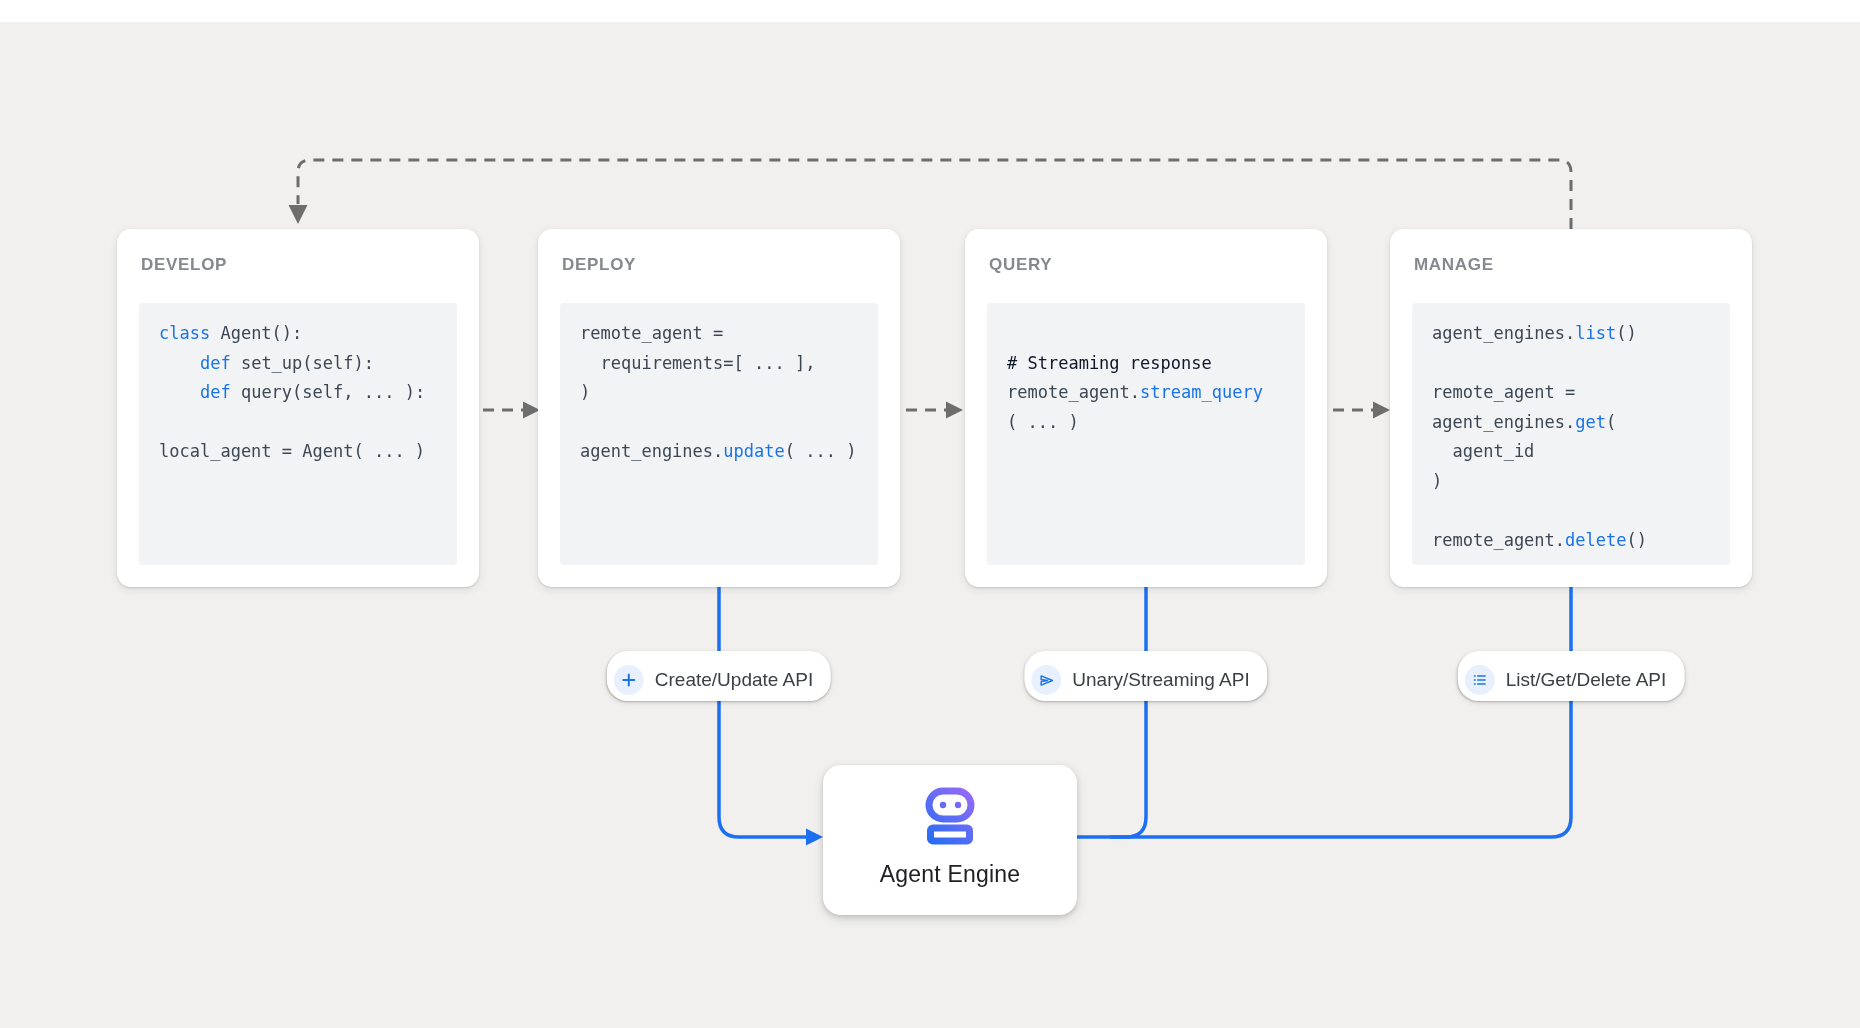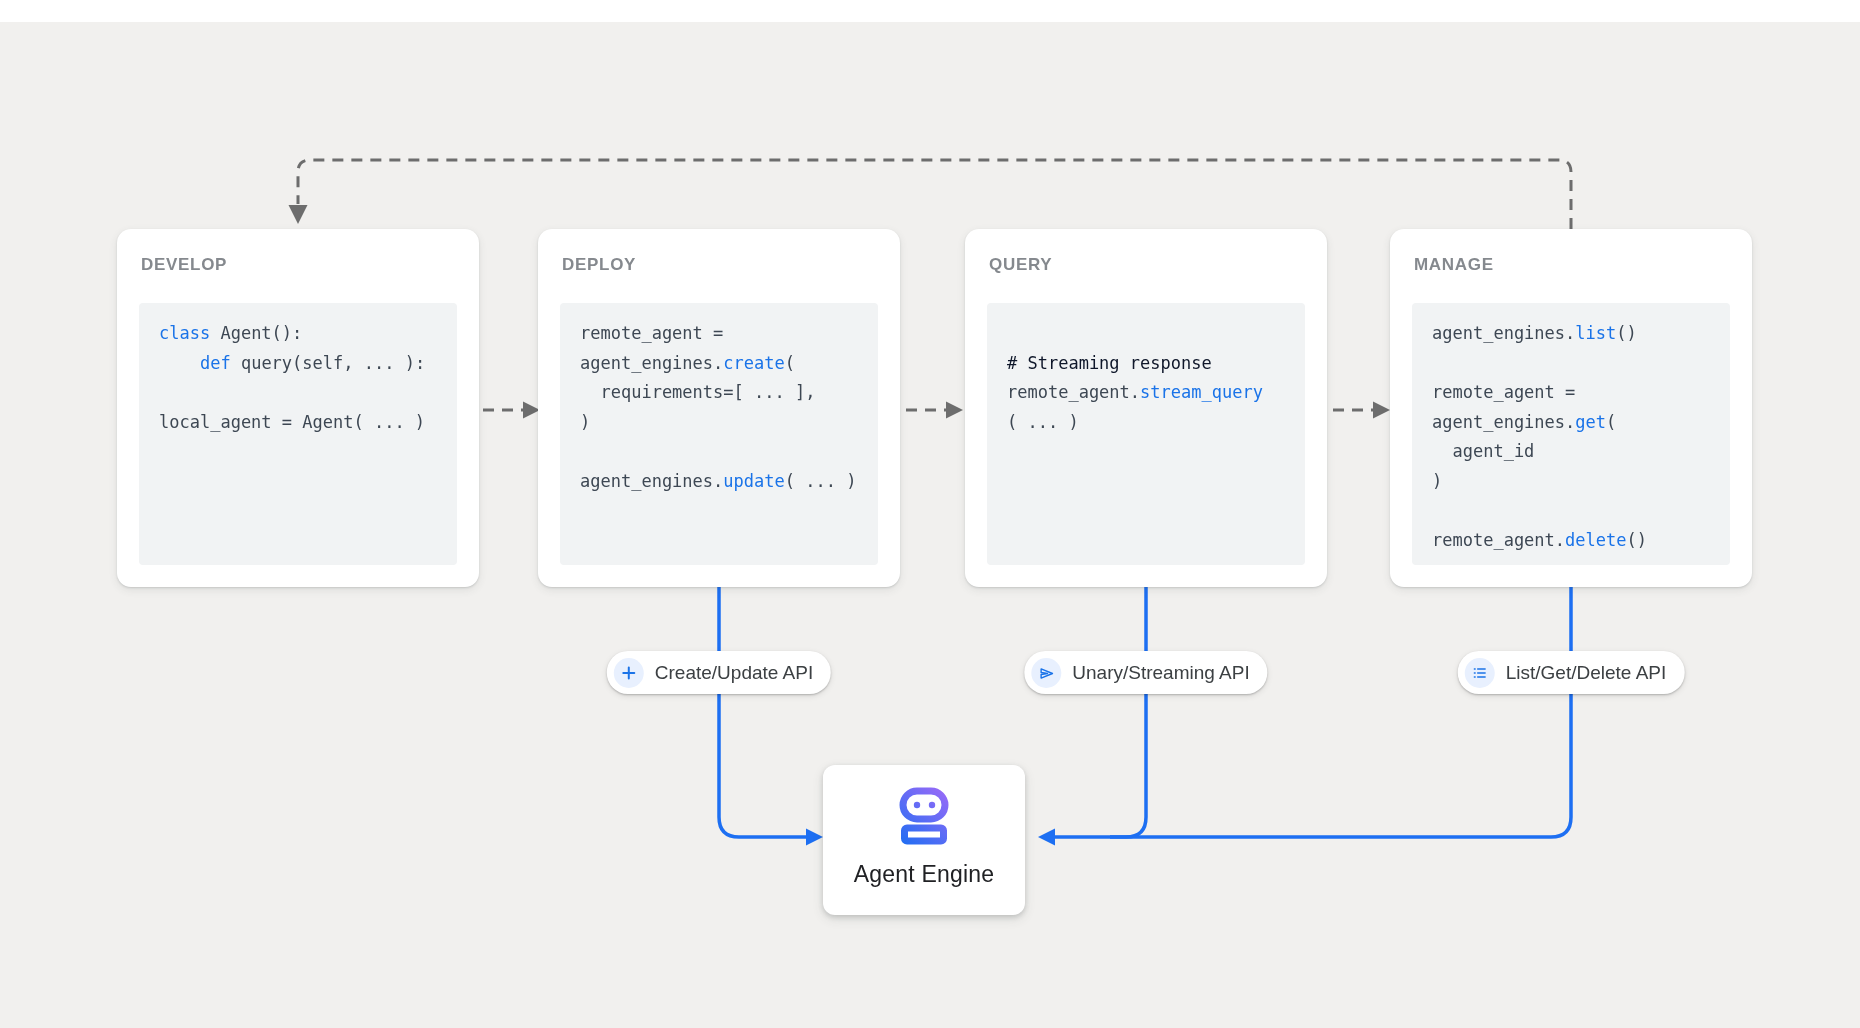--- a/index.html
+++ b/index.html
@@ -37,37 +37,37 @@
   }
   .seg-p{color:#3d4753}
   .seg-k{color:#1a73e8}
   .seg-c{color:#0f172a}
 
   .badge{
     position:absolute; top:629px; height:42px;
     transform:translateX(-50%);
     display:inline-flex; align-items:center; gap:11px;
     background:#ffffff; border-radius:21px;
-    padding:1px 18px 0 7px;
+    padding:8px 18px 0 7px;
     box-shadow:0 1px 2px rgba(0,0,0,.22), 0 2px 6px rgba(0,0,0,.10);
     white-space:nowrap;
   }
   #badge-create{left:719px}
   #badge-unary{left:1146px}
   #badge-list{left:1571px}
   .badge-icon{
     width:30px; height:30px; border-radius:50%;
     background:#e8f0fe; color:#1a73e8;
     display:flex; align-items:center; justify-content:center; flex:0 0 auto;
   }
   .badge-label{font-size:19px; font-weight:500; color:#3c4043;}
 
   .engine-box{
-    position:absolute; left:823px; top:743px; width:202px; height:150px;
-    background:#ffffff; border-radius:12px;
+    position:absolute; left:823px; top:743px; width:254px; height:150px;
+    background:#ffffff; border-radius:18px;
     box-shadow:0 2px 5px rgba(60,64,67,.2), 0 4px 12px rgba(60,64,67,.12);
     display:flex; flex-direction:column; align-items:center; justify-content:flex-start;
   }
   .engine-icon{margin-top:22px;}
   .engine-label{margin-top:12px; font-size:23px; font-weight:500; color:#202124; letter-spacing:.2px;}
 </style>
 </head>
 <body>
 
 <div class="canvas">
@@ -91,31 +91,31 @@
 
     <path d="M 1146 564 L 1146 795 Q 1146 815 1126 815 L 1110 815" fill="none" stroke="#1d6ff2" stroke-width="3.5"></path>
     <path d="M 1571 564 L 1571 795 Q 1571 815 1551 815 L 1055 815" fill="none" stroke="#1d6ff2" stroke-width="3.5"></path>
     <polygon points="1038,815 1055,806.5 1055,823.5" fill="#1d6ff2"></polygon>
   </svg>
 
   <div class="card" id="card-develop">
     <div class="card-title">DEVELOP</div>
     <div class="code-block">
         <div class="code-line"><span class="seg-k">class</span><span class="seg-p"> Agent():</span></div>
+        <div class="code-line"><span class="seg-p">    </span><span class="seg-k">def</span><span class="seg-p"> set_up(self):</span></div>
         <div class="code-line"><span class="seg-p">    </span><span class="seg-k">def</span><span class="seg-p"> query(self, ... ):</span></div>
         <div class="code-line">&nbsp;</div>
         <div class="code-line"><span class="seg-p">local_agent = Agent( ... )</span></div>
       </div>
   </div>
 
   <div class="card" id="card-deploy">
     <div class="card-title">DEPLOY</div>
     <div class="code-block">
         <div class="code-line"><span class="seg-p">remote_agent =</span></div>
-        <div class="code-line"><span class="seg-p">agent_engines.</span><span class="seg-k">create</span><span class="seg-p">(</span></div>
         <div class="code-line"><span class="seg-p">  requirements=[ ... ],</span></div>
         <div class="code-line"><span class="seg-p">)</span></div>
         <div class="code-line">&nbsp;</div>
         <div class="code-line"><span class="seg-p">agent_engines.</span><span class="seg-k">update</span><span class="seg-p">( ... )</span></div>
       </div>
   </div>
 
   <div class="card" id="card-query">
     <div class="card-title">QUERY</div>
     <div class="code-block">

